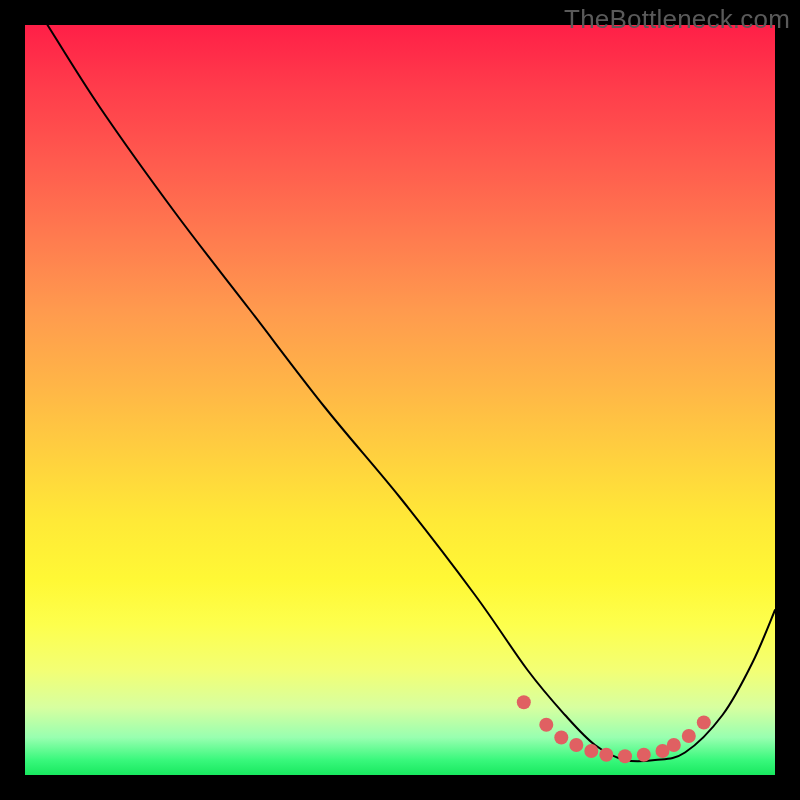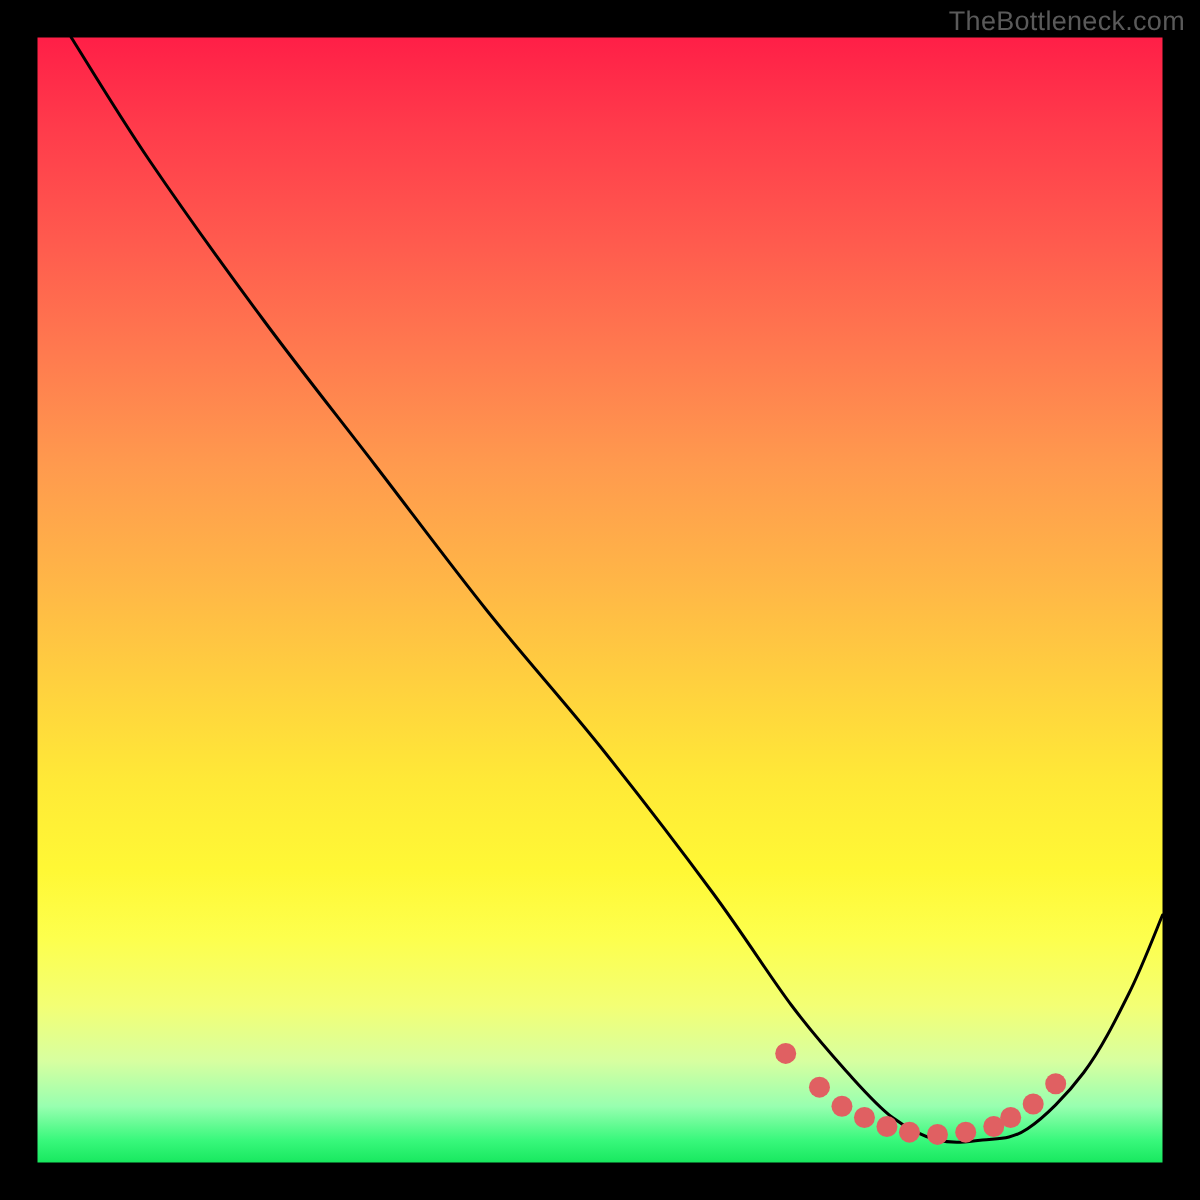--- a/index.html
+++ b/index.html
@@ -15,21 +15,21 @@
     position: relative;
     width: 800px;
     height: 800px;
     background: #000;
   }
   .watermark {
     position: absolute;
     top: 4px;
     right: 10px;
     color: #5a5a5a;
-    font-size: 18px;
+    font-size: 26px;
     font-weight: 500;
     letter-spacing: 0.2px;
     z-index: 10;
   }
   
   .plot {
     position: absolute;
     left: 25px;
     top: 25px;
     width: 750px;

